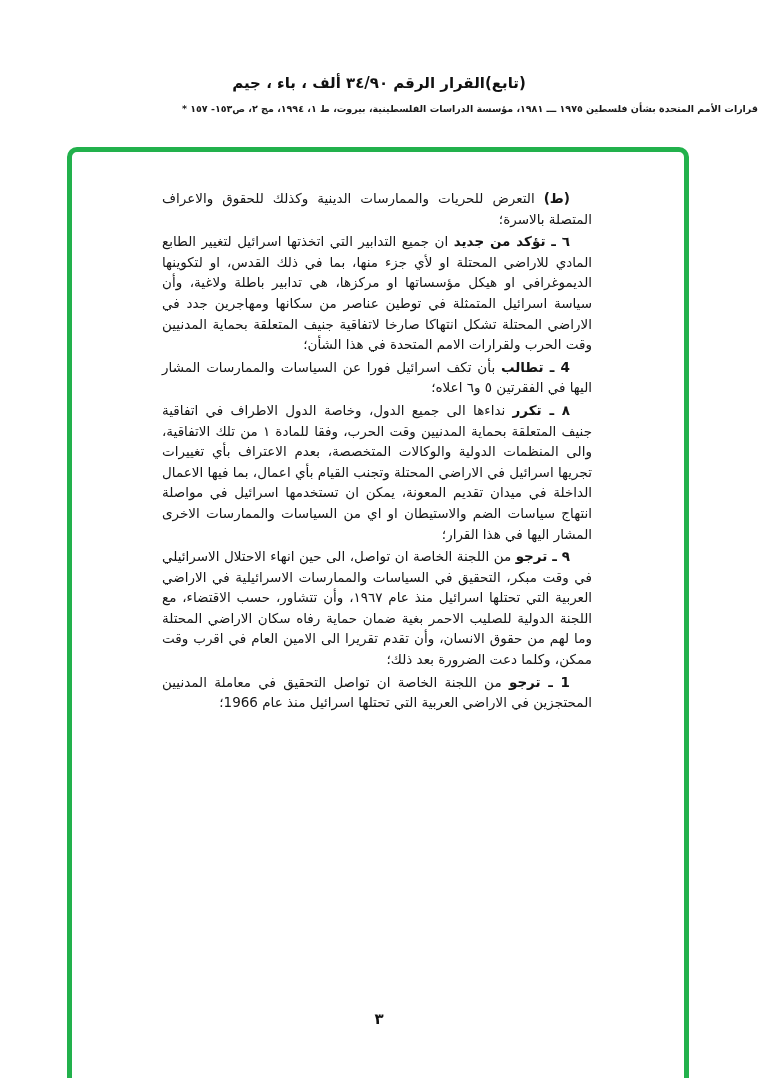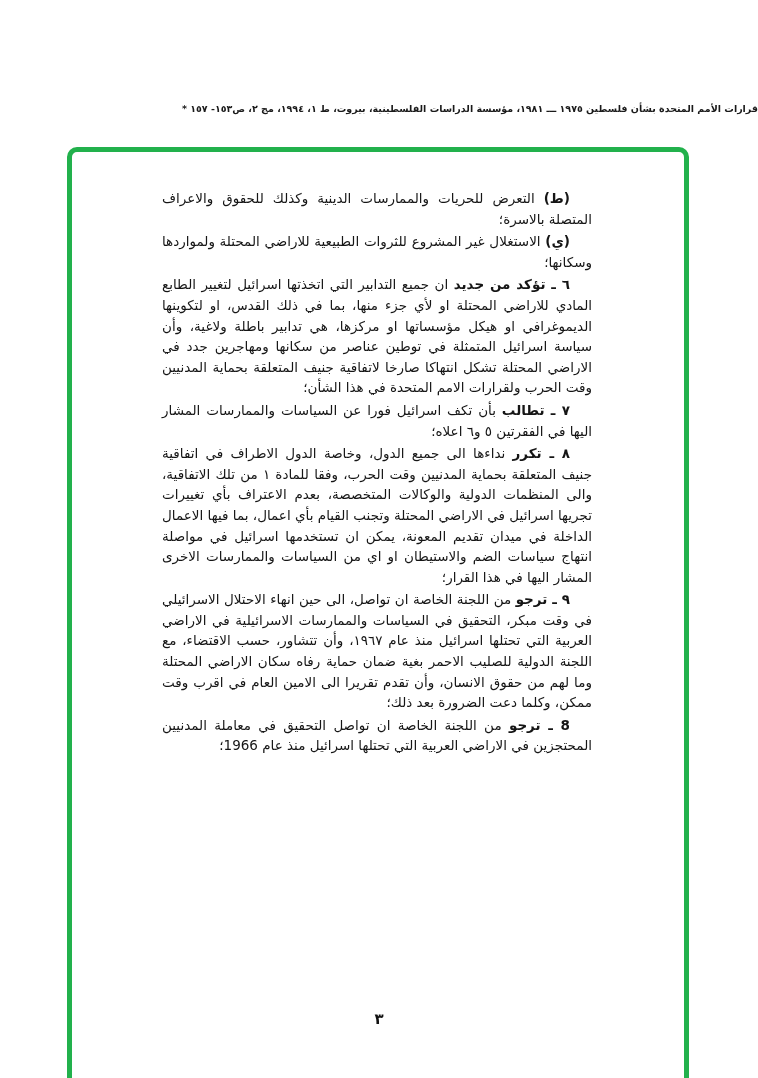--- a/index.html
+++ b/index.html
@@ -75,38 +75,38 @@
     text-align: center;
     font-size: 15px;
     font-weight: bold;
   }
 </style>
 </head>
 <body>
 
 <div class="page">
 
+  <div class="doc-title">(تابع)القرار الرقم ٣٤/٩٠ ألف ، باء ، جيم</div>
 
   <div class="doc-citation">قرارات الأمم المتحدة بشأن فلسطين ١٩٧٥ ـــ ١٩٨١، مؤسسة الدراسات الفلسطينية، بيروت، ط ١، ١٩٩٤، مج ٢، ص١٥٣- ١٥٧ *</div>
 
   <div class="content-frame" style="border-color: rgb(34, 177, 76);">
     <div class="text-column">
 
       <p class="para"><b class="lead">(ط)</b> <span>التعرض للحريات والممارسات الدينية وكذلك للحقوق والاعراف المتصلة بالاسرة؛</span></p>
 
-      <p class="para"><b class="lead">(ي)</b> <span>الاستغلال غير المشروع للثروات الطبيعية للاراضي المحتلة ولمواردها وسكانها؛</span></p>
 
       <p class="para"><b class="lead">٦ ـ تؤكد من جديد</b> <span>ان جميع التدابير التي اتخذتها اسرائيل لتغيير الطابع المادي للاراضي المحتلة او لأي جزء منها، بما في ذلك القدس، او لتكوينها الديموغرافي او هيكل مؤسساتها او مركزها، هي تدابير باطلة ولاغية، وأن سياسة اسرائيل المتمثلة في توطين عناصر من سكانها ومهاجرين جدد في الاراضي المحتلة تشكل انتهاكا صارخا لاتفاقية جنيف المتعلقة بحماية المدنيين وقت الحرب ولقرارات الامم المتحدة في هذا الشأن؛</span></p>
 
-      <p class="para"><b class="lead">٧ ـ تطالب</b> <span>بأن تكف اسرائيل فورا عن السياسات والممارسات المشار اليها في الفقرتين ٥ و٦ اعلاه؛</span></p>
+      <p class="para"><b class="lead">4 ـ تطالب</b> <span>بأن تكف اسرائيل فورا عن السياسات والممارسات المشار اليها في الفقرتين ٥ و٦ اعلاه؛</span></p>
 
       <p class="para"><b class="lead">٨ ـ تكرر</b> <span>نداءها الى جميع الدول، وخاصة الدول الاطراف في اتفاقية جنيف المتعلقة بحماية المدنيين وقت الحرب، وفقا للمادة ١ من تلك الاتفاقية، والى المنظمات الدولية والوكالات المتخصصة، بعدم الاعتراف بأي تغييرات تجريها اسرائيل في الاراضي المحتلة وتجنب القيام بأي اعمال، بما فيها الاعمال الداخلة في ميدان تقديم المعونة، يمكن ان تستخدمها اسرائيل في مواصلة انتهاج سياسات الضم والاستيطان او اي من السياسات والممارسات الاخرى المشار اليها في هذا القرار؛</span></p>
 
       <p class="para"><b class="lead">٩ ـ ترجو</b> <span>من اللجنة الخاصة ان تواصل، الى حين انهاء الاحتلال الاسرائيلي في وقت مبكر، التحقيق في السياسات والممارسات الاسرائيلية في الاراضي العربية التي تحتلها اسرائيل منذ عام ١٩٦٧، وأن تتشاور، حسب الاقتضاء، مع اللجنة الدولية للصليب الاحمر بغية ضمان حماية رفاه سكان الاراضي المحتلة وما لهم من حقوق الانسان، وأن تقدم تقريرا الى الامين العام في اقرب وقت ممكن، وكلما دعت الضرورة بعد ذلك؛</span></p>
 
-      <p class="para"><b class="lead">8 ـ ترجو</b> <span>من اللجنة الخاصة ان تواصل التحقيق في معاملة المدنيين المحتجزين في الاراضي العربية التي تحتلها اسرائيل منذ عام 1966؛</span></p>
+      <p class="para"><b class="lead">1 ـ ترجو</b> <span>من اللجنة الخاصة ان تواصل التحقيق في معاملة المدنيين المحتجزين في الاراضي العربية التي تحتلها اسرائيل منذ عام 1966؛</span></p>
 
     </div>
   </div>
 
   <div class="page-number">٣</div>
 
 </div>
 
 </body></html>

